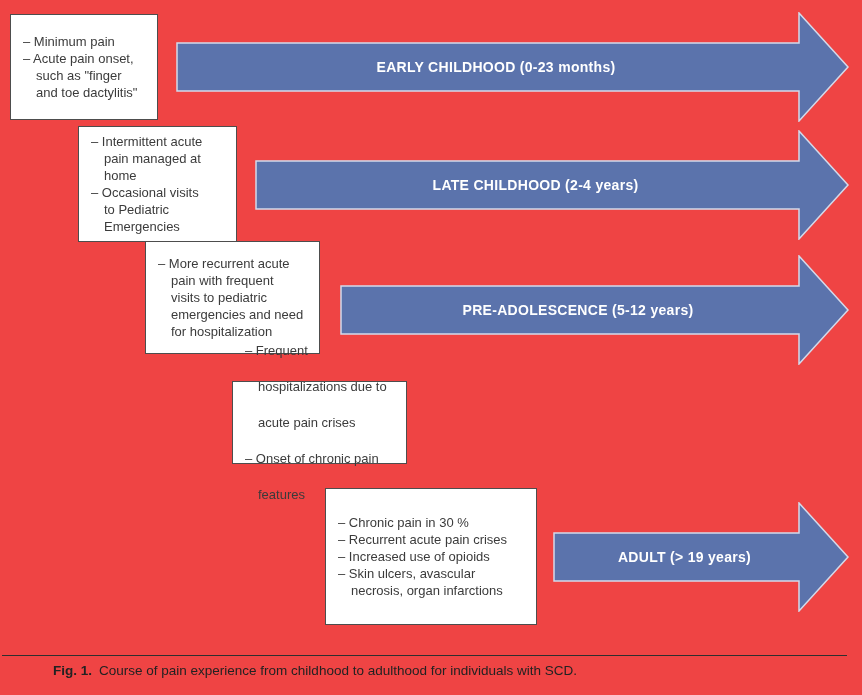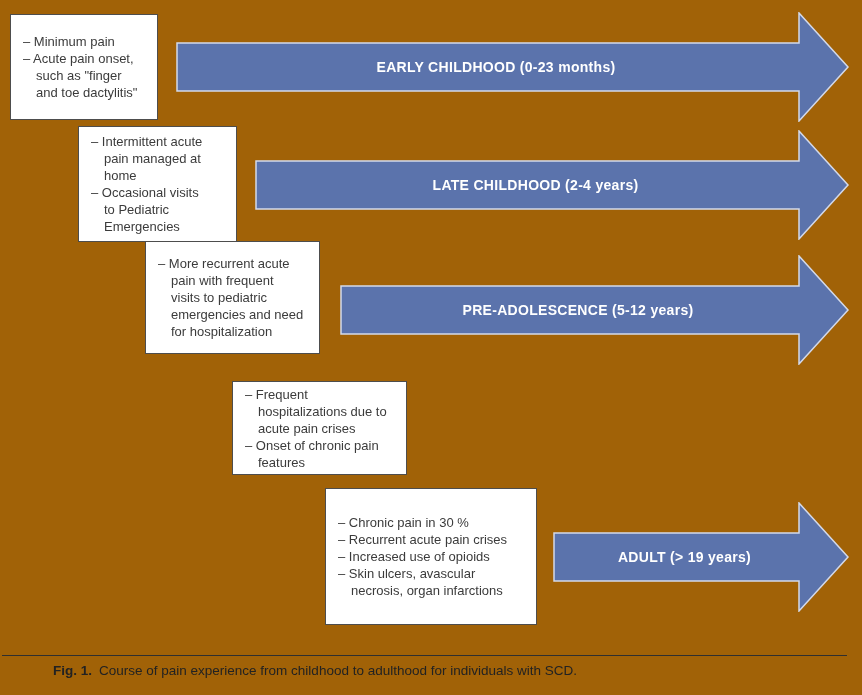--- a/index.html
+++ b/index.html
@@ -3,21 +3,21 @@
 <meta charset="utf-8">
 <style>
   * { box-sizing: border-box; margin: 0; padding: 0; }
   html, body { background: #ffffff; }
   body { font-family: "Liberation Sans", sans-serif; }
 
   .figure-canvas {
     position: relative;
     width: 862px;
     height: 695px;
-    background: #a16207;
+    background: #ef4444;
     overflow: hidden;
   }
 
   
   .note-box {
     position: absolute;
     border: 1.5px solid #4d4d4d;
     background: #ffffff;
     display: flex;
     flex-direction: column;
@@ -121,21 +121,21 @@
     <div class="bline cont">emergencies and need</div>
     <div class="bline cont">for hospitalization</div>
   </div>
   <div class="stage-arrow" style="left:340px; top:255px; width:510px; height:110px;">
     <svg class="arrow-svg" width="510" height="110" viewBox="0 0 510 110">
       <polygon class="arrow-shape" points="1,31 459,31 459,1 508,55 459,109 459,79 1,79"></polygon>
     </svg>
     <div class="arrow-label" style="width:460px;">PRE-ADOLESCENCE (5-12 years)</div>
   </div>
 
-  <div class="note-box" style="left:232px; top:381px; width:175px; height:94px;">
+  <div class="note-box" style="left:232px; top:381px; width:175px; height:83px;gap:19px;">
     <div class="bline">– Frequent</div>
     <div class="bline cont">hospitalizations due to</div>
     <div class="bline cont">acute pain crises</div>
     <div class="bline">– Onset of chronic pain</div>
     <div class="bline cont">features</div>
   </div>
 
   <div class="note-box" style="left:325px; top:488px; width:212px; height:137px;">
     <div class="bline">– Chronic pain in 30 %</div>
     <div class="bline">– Recurrent acute pain crises</div>

